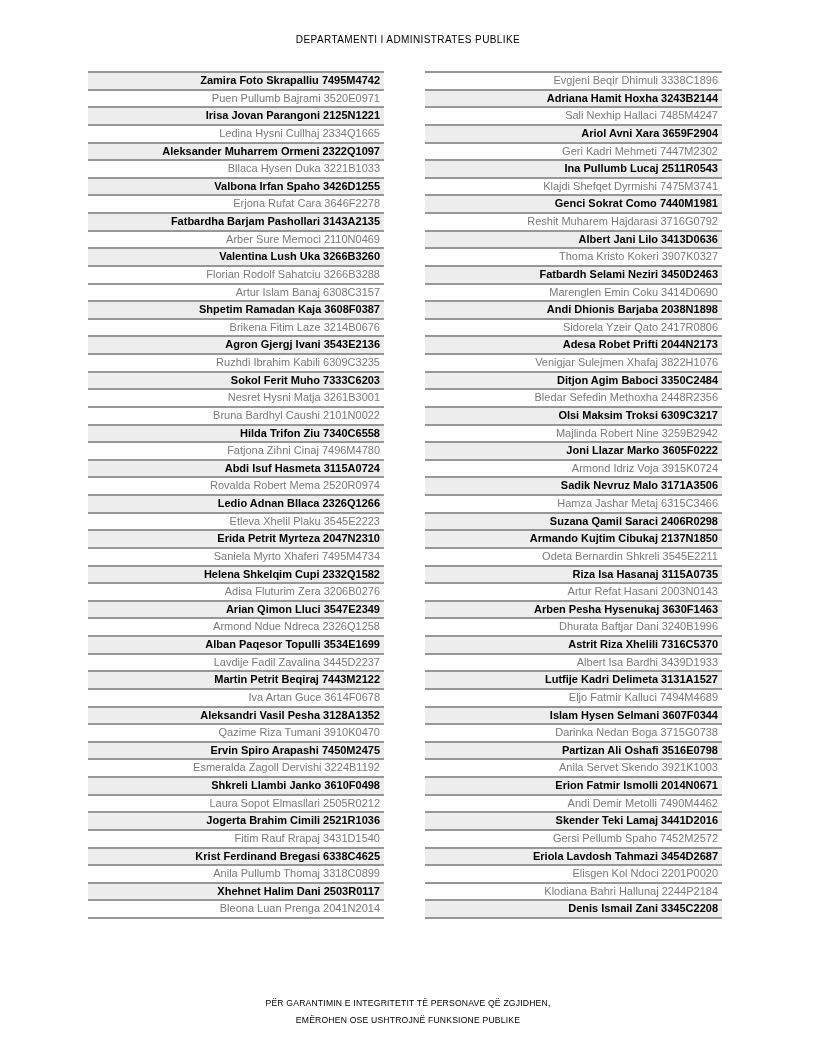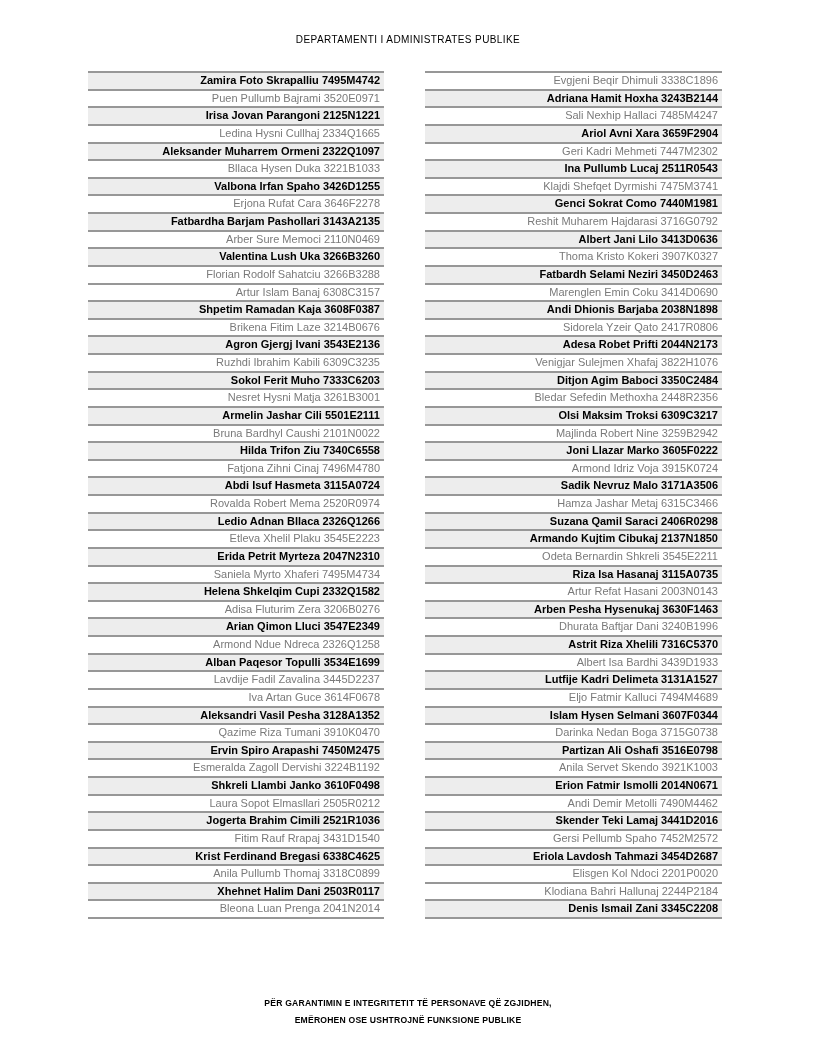--- a/index.html
+++ b/index.html
@@ -52,21 +52,21 @@
   .row-plain{
     background:var(--plain-bg);
     color:var(--plain-text);
     font-weight:400;
   }
   .footer{
     position:absolute;
     top:995px;left:0;width:100%;
     text-align:center;
     font-size:8.6px;
-    font-weight:700;
+    font-weight:400;
     color:#000000;
     letter-spacing:0.2px;
     line-height:17px;
   }
 </style>
 </head>
 <body>
 
 <div class="page">
 
@@ -85,36 +85,36 @@
       <div class="row row-plain">Arber Sure Memoci 2110N0469</div>
       <div class="row row-strong">Valentina Lush Uka 3266B3260</div>
       <div class="row row-plain">Florian Rodolf Sahatciu 3266B3288</div>
       <div class="row row-plain">Artur Islam Banaj 6308C3157</div>
       <div class="row row-strong">Shpetim Ramadan Kaja 3608F0387</div>
       <div class="row row-plain">Brikena Fitim Laze 3214B0676</div>
       <div class="row row-strong">Agron Gjergj Ivani 3543E2136</div>
       <div class="row row-plain">Ruzhdi Ibrahim Kabili 6309C3235</div>
       <div class="row row-strong">Sokol Ferit Muho 7333C6203</div>
       <div class="row row-plain">Nesret Hysni Matja 3261B3001</div>
-      <div class="row row-strong">Armelin Jashar Cili 5501E2111</div>
       <div class="row row-plain">Bruna Bardhyl Caushi 2101N0022</div>
       <div class="row row-strong">Hilda Trifon Ziu 7340C6558</div>
       <div class="row row-plain">Fatjona Zihni Cinaj 7496M4780</div>
       <div class="row row-strong">Abdi Isuf Hasmeta 3115A0724</div>
       <div class="row row-plain">Rovalda Robert Mema 2520R0974</div>
       <div class="row row-strong">Ledio Adnan Bllaca 2326Q1266</div>
       <div class="row row-plain">Etleva Xhelil Plaku 3545E2223</div>
       <div class="row row-strong">Erida Petrit Myrteza 2047N2310</div>
       <div class="row row-plain">Saniela Myrto Xhaferi 7495M4734</div>
       <div class="row row-strong">Helena Shkelqim Cupi 2332Q1582</div>
       <div class="row row-plain">Adisa Fluturim Zera 3206B0276</div>
       <div class="row row-strong">Arian Qimon Lluci 3547E2349</div>
       <div class="row row-plain">Armond Ndue Ndreca 2326Q1258</div>
       <div class="row row-strong">Alban Paqesor Topulli 3534E1699</div>
       <div class="row row-plain">Lavdije Fadil Zavalina 3445D2237</div>
+      <div class="row row-strong">Martin Petrit Beqiraj 7443M2122</div>
       <div class="row row-plain">Iva Artan Guce 3614F0678</div>
       <div class="row row-strong">Aleksandri Vasil Pesha 3128A1352</div>
       <div class="row row-plain">Qazime Riza Tumani 3910K0470</div>
       <div class="row row-strong">Ervin Spiro Arapashi 7450M2475</div>
       <div class="row row-plain">Esmeralda Zagoll Dervishi 3224B1192</div>
       <div class="row row-strong">Shkreli Llambi Janko 3610F0498</div>
       <div class="row row-plain">Laura Sopot Elmasllari 2505R0212</div>
       <div class="row row-strong">Jogerta Brahim Cimili 2521R1036</div>
       <div class="row row-plain">Fitim Rauf Rrapaj 3431D1540</div>
       <div class="row row-strong">Krist Ferdinand Bregasi 6338C4625</div>

